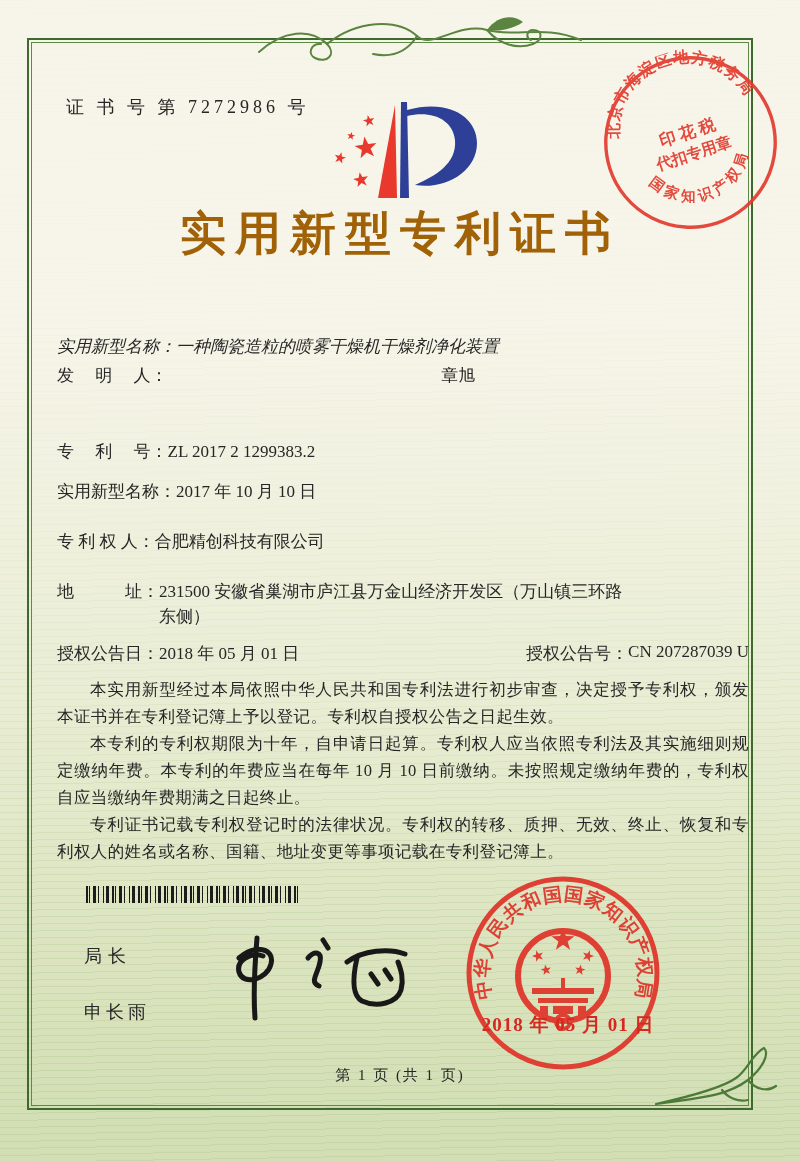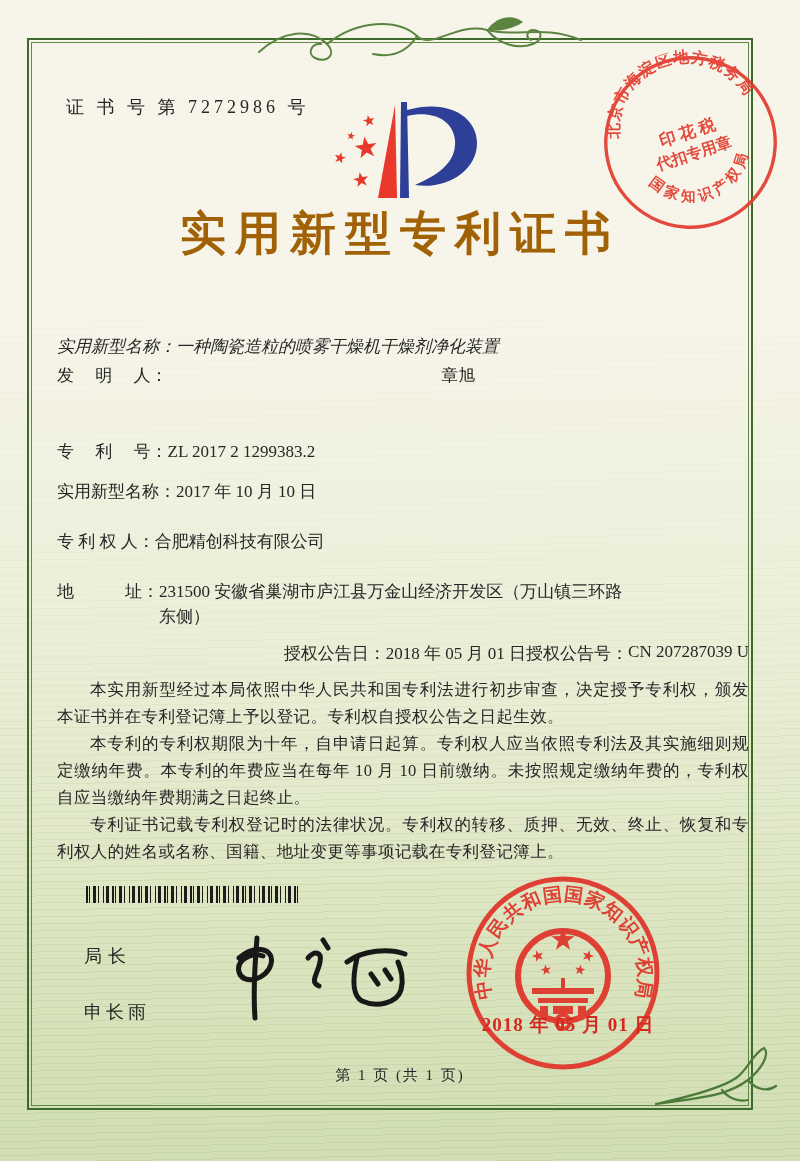--- a/index.html
+++ b/index.html
@@ -19,21 +19,21 @@
     border:2px solid #3f6a2e;}
   .frame-inner{position:absolute;inset:2px;border:1px solid #5d8a45;}
   .abs{position:absolute;}
   .cert-no{left:66px;top:95px;font-size:18px;letter-spacing:4px;font-weight:500;}
   .title{left:0;top:203px;width:100%;text-align:center;font-size:46px;font-weight:700;letter-spacing:9px;color:#a16207;}
   .field{left:57px;width:692px;display:flex;font-size:17px;line-height:1.45;}
   .field .lab{white-space:pre;flex:0 0 auto;}
   .field .val{flex:1 1 auto;}
   .f0{top:335px;font-style:italic;} .f1{top:364px;text-align:center;} .f2{top:440px;} .f3{top:480px;} .f4{top:530px;}
   .f5{top:580px;} .f5 .val{max-width:478px;}
-  .grant-row{top:642px;left:57px;width:692px;display:flex;justify-content:flex-end;font-size:17px;}
+  .grant-row{top:642px;left:57px;width:692px;display:flex;justify-content:space-between;font-size:17px;}
   .grant-row .pair{display:flex;white-space:pre;}
   .paras{left:57px;top:676px;width:692px;}
   .paras p{margin:0;text-indent:2em;font-size:16.5px;line-height:1.64;text-align:justify;letter-spacing:.4px;}
   .barcode{left:86px;top:886px;width:212px;height:17px;
     background:
       repeating-linear-gradient(90deg,#1c1c1c 0 2px,rgba(0,0,0,0) 2px 3px,#1c1c1c 3px 4px,rgba(0,0,0,0) 4px 7px,#1c1c1c 7px 10px,rgba(0,0,0,0) 10px 12px,#1c1c1c 12px 13px,rgba(0,0,0,0) 13px 17px,#1c1c1c 17px 18px,rgba(0,0,0,0) 18px 20px,#1c1c1c 20px 23px,rgba(0,0,0,0) 23px 26px);}
   .sig-title{left:84px;top:944px;font-size:18px;letter-spacing:6px;}
   .sig-name{left:84px;top:984px;font-size:18px;letter-spacing:4px;margin-top:16px;}
   .footer{left:0;top:1066px;width:100%;text-align:center;font-size:15px;letter-spacing:2px;}
   .seal-date{left:468px;top:1012px;width:200px;text-align:center;color:#d5281f;font-weight:700;font-size:19px;letter-spacing:1px;}

